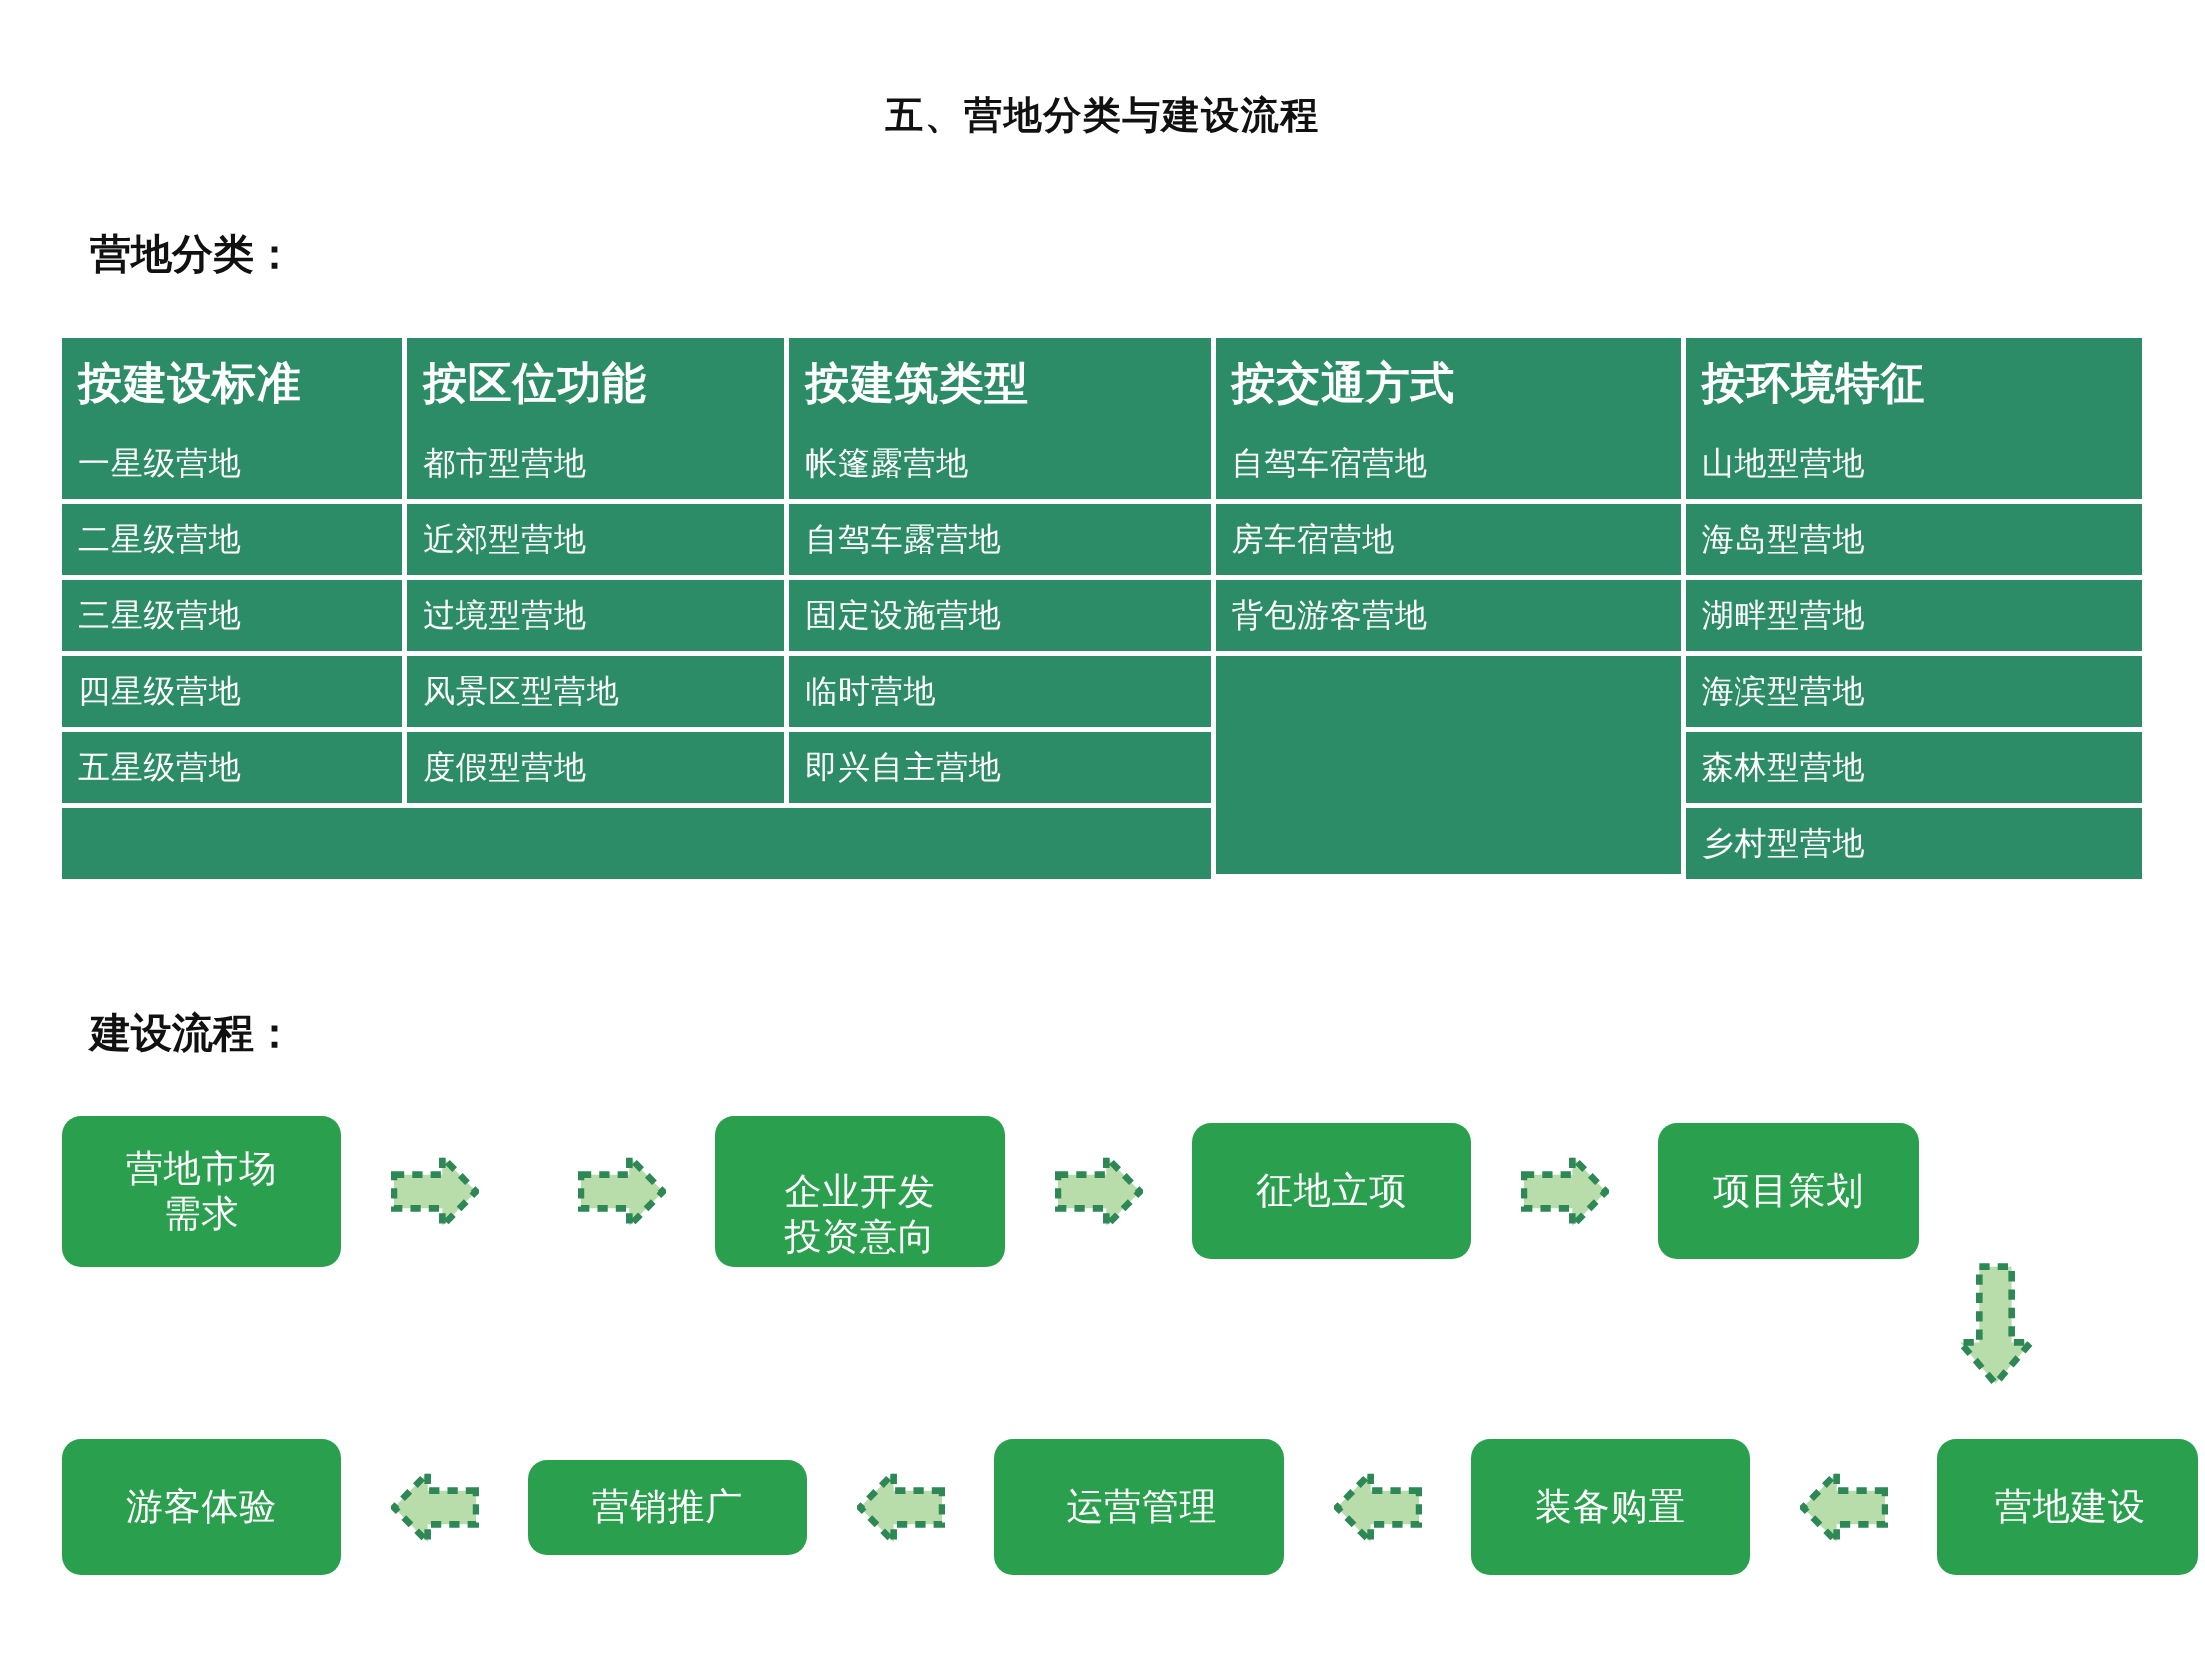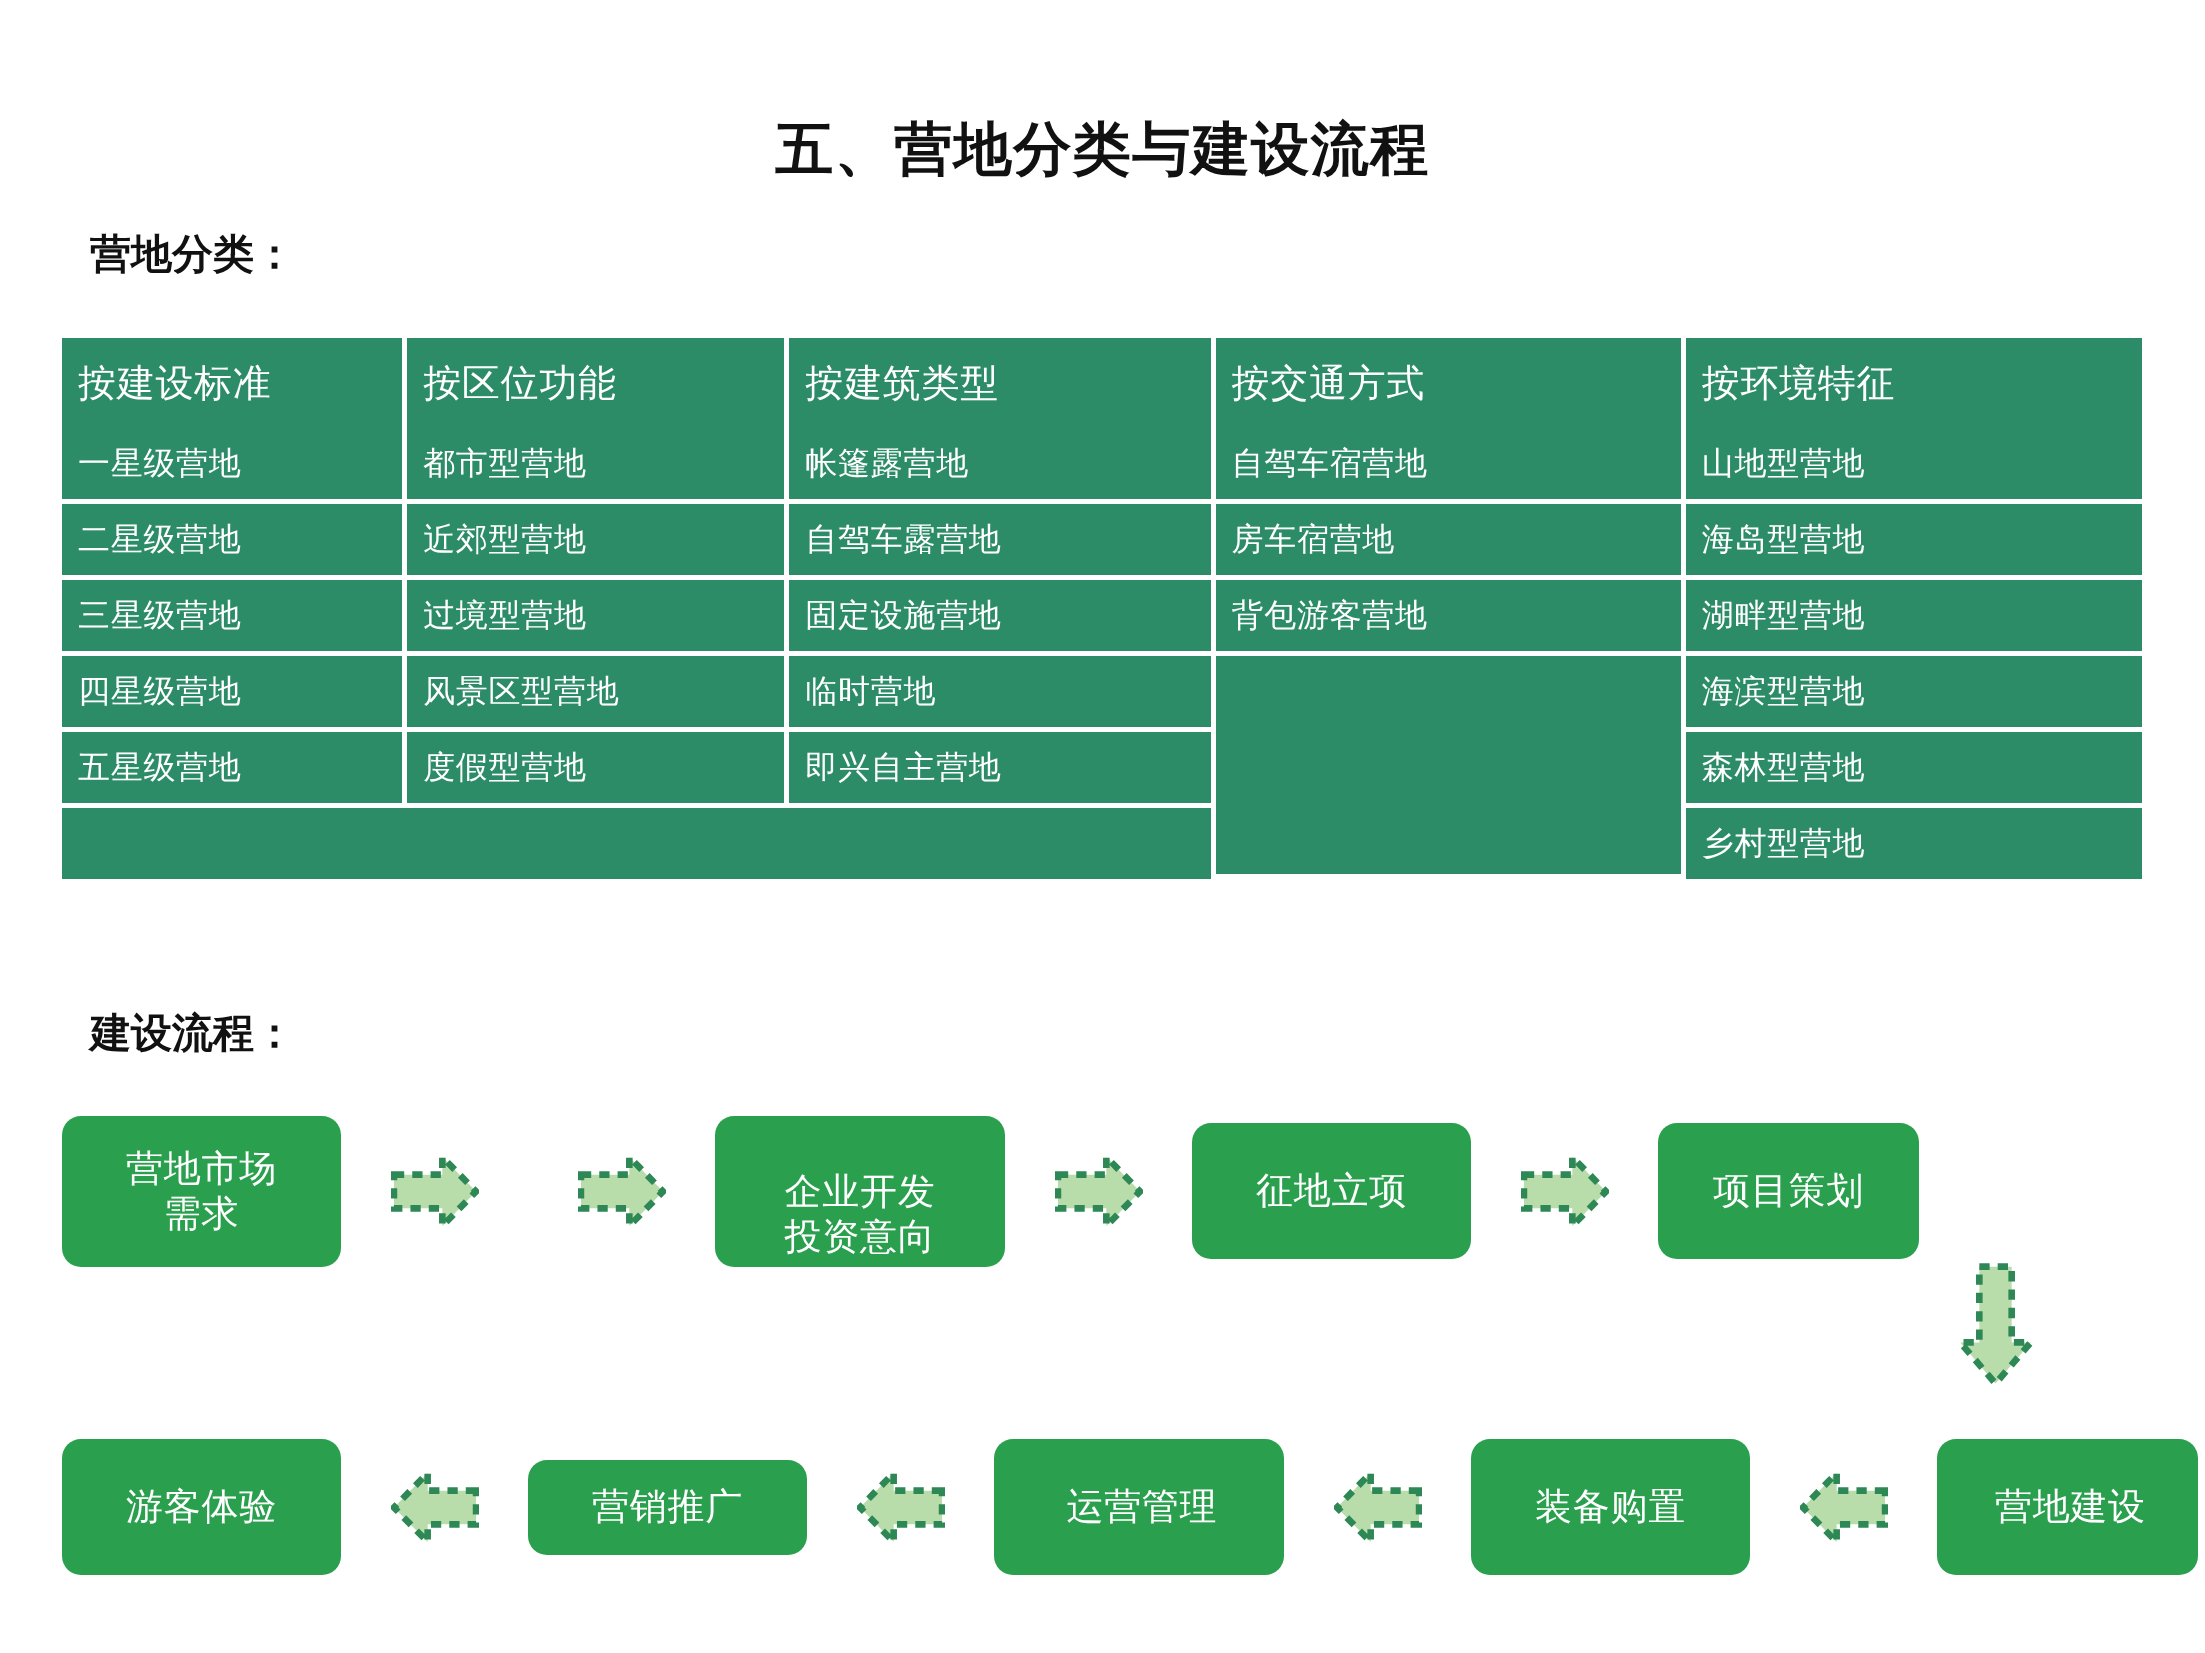--- a/index.html
+++ b/index.html
@@ -11,26 +11,26 @@
     width: 2205px;
     height: 1654px;
     font-family: "Liberation Sans", "DejaVu Sans", sans-serif;
     overflow: hidden;
     position: relative;
   }
 
   
   .page-title {
     text-align: center;
-    font-size: 58px;
+    font-size: 38px;
     font-weight: bold;
     color: #111111;
     letter-spacing: 1.5px;
     margin: 0;
-    padding-top: 120px;
+    padding-top: 96px;
     line-height: 1;
   }
 
   
   .section-heading {
     font-size: 41px;
     font-weight: bold;
     color: #111111;
     margin: 0;
     line-height: 1;
@@ -69,22 +69,22 @@
     padding: 0 16px;
     text-align: left;
   }
   table.class-table tr > *:last-child {
     border-right: none;
   }
   table.class-table tr:last-child > * {
     border-bottom: none;
   }
   table.class-table th {
-    font-size: 38px;
-    font-weight: normal;
+    font-size: 44px;
+    font-weight: bold;
     height: 90px;
     letter-spacing: 0.7px;
   }
   table.class-table td {
     font-size: 32px;
     font-weight: normal;
     height: 71px;
     letter-spacing: 0.7px;
   }
   td.empty-cell { color: transparent; }

